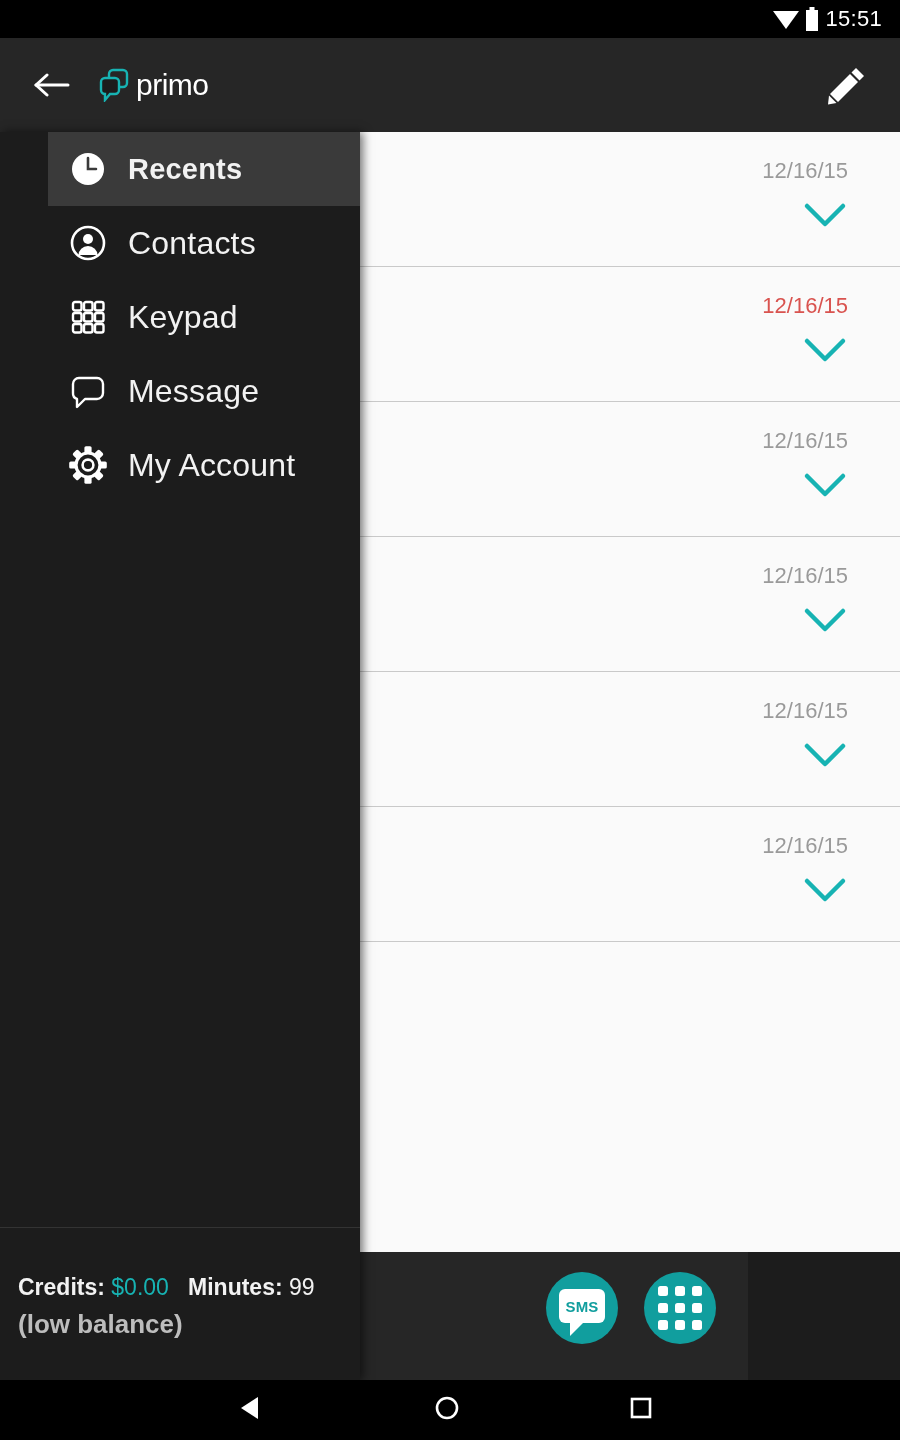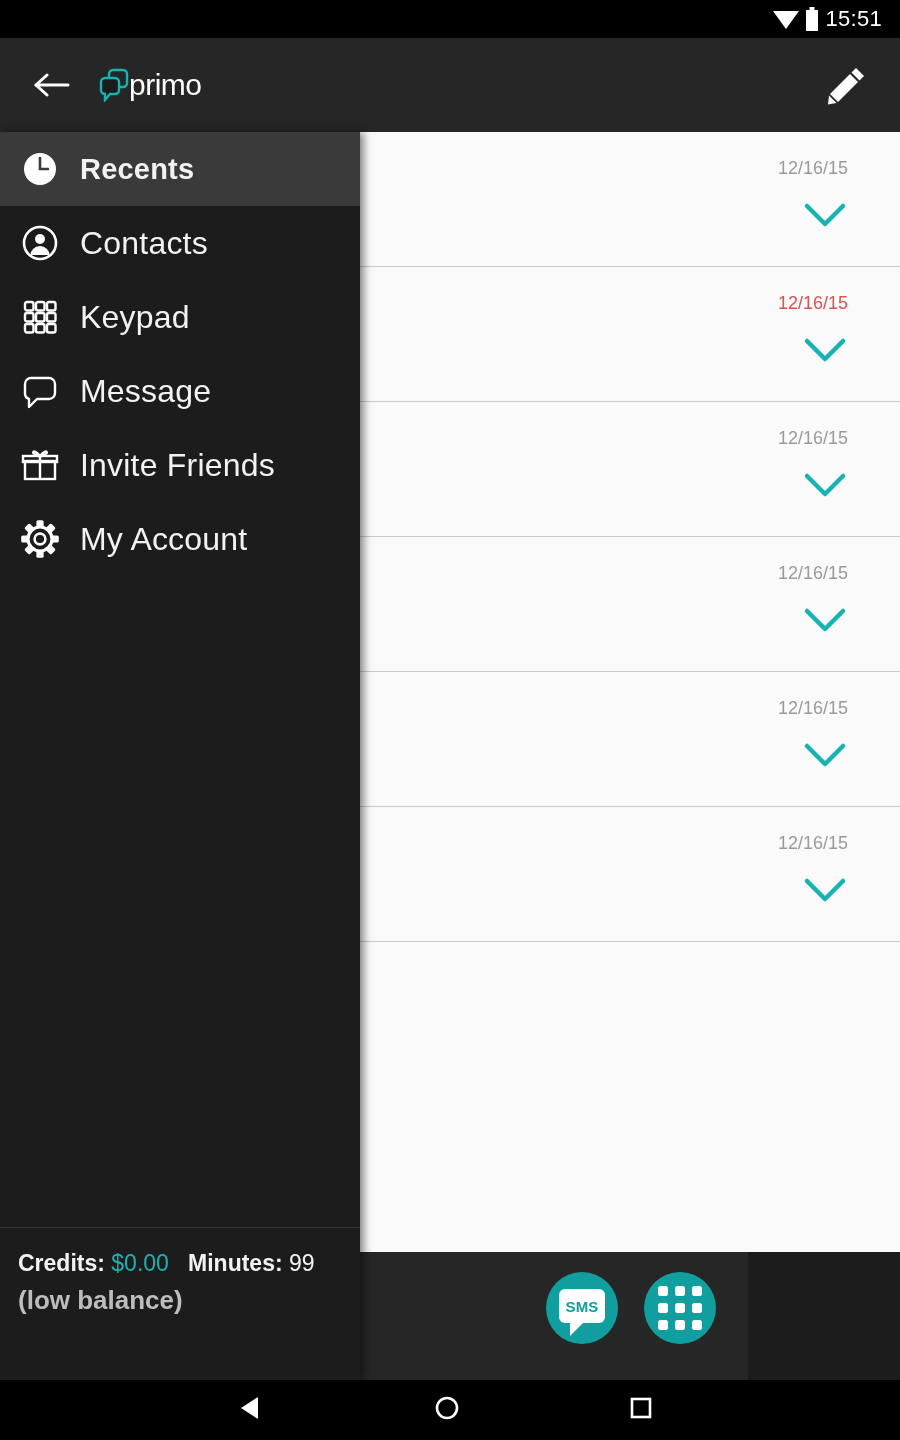--- a/index.html
+++ b/index.html
@@ -23,21 +23,21 @@
   .wifi-ico { width:26px; height:20px; display:block; }
   .batt-ico { width:14px; height:24px; display:block; }
 
   
   #app-bar {
     position:absolute; top:38px; left:0; width:900px; height:94px;
     background:#262626; display:flex; align-items:center;
   }
   #back-btn { width:40px; height:40px; margin-left:33px; display:flex;
               align-items:center; justify-content:center; }
-  #logo { margin-left:26px; display:flex; align-items:center; }
+  #logo { margin-left:26px; display:flex; align-items:center; gap:7px; }
   #logo .logo-text {
     color:#fff; font-size:30px; letter-spacing:-0.5px; font-weight:400;
   }
   #edit-btn { position:absolute; right:30px; width:46px; height:46px;
               display:flex; align-items:center; justify-content:center; }
 
   
   #content {
     position:absolute; top:132px; left:0; width:900px; height:1120px;
     background:#fafafa;
@@ -46,21 +46,21 @@
     position:relative; height:135px; border-bottom:1px solid #c9c9c9;
     background:#fafafa;
   }
   .call-row:last-child { border-bottom:1px solid #c9c9c9; }
   .row-name {
     position:absolute; left:20px; top:48px;
     font-size:26px; color:#3a3a3a;
   }
   .row-date {
     position:absolute; right:52px; top:26px;
-    font-size:18px; color:#9a9a9a;
+    font-size:22px; color:#9a9a9a;
   }
   .row-date.missed { color:#d9534f; }
   .chev {
     position:absolute; right:52px; top:68px; width:46px; height:30px;
   }
   #list-filler { background:#fafafa; width:100%; }
 
   
   #action-bar {
     position:absolute; top:1252px; left:0; width:748px; height:128px;
@@ -100,42 +100,42 @@
   #nav-home  { position:absolute; left:432px; }
   #nav-recent{ position:absolute; left:626px; }
 
   
   #drawer {
     position:absolute; top:132px; left:0; width:360px; height:1248px;
     background:#1c1c1c; z-index:5;
     box-shadow:3px 0 9px rgba(0,0,0,.55);
   }
   .drawer-item {
-    height:74px; display:flex; align-items:center; padding-left:18px;
+    height:74px; display:flex; align-items:center; padding-left:18px;margin-left:48px;
   }
   .drawer-item.active { background:#3a3a3a; }
   .drawer-item .ico {
     width:44px; min-width:44px; height:44px; display:flex;
     align-items:center; justify-content:center; margin-right:18px;
   }
   .drawer-item .lbl {
     color:#f2f2f2; font-size:32px; font-weight:400; letter-spacing:.2px;
   }
   .drawer-item.active .lbl { font-weight:bold; font-size:29px; }
 
   #drawer-footer {
     position:absolute; bottom:0; left:0; width:360px; height:152px;
     padding:14px 0 0 18px;
   }
   #num-row { display:flex; align-items:center; gap:14px; }
   #phone-pill {
     background:#3a3a3a; border-radius:18px; padding:6px 16px 7px 16px;
     color:#e3e3e3; font-size:21px;
   }
-  #credits-line { margin-top:8px; font-size:23px; color:#f2f2f2; }
+  #credits-line { margin-top:32px; font-size:23px; color:#f2f2f2; }
   #credits-line .k { font-weight:bold; }
   #credits-line .amt { color:#17b3b3; font-weight:400; }
   #credits-line .mins { font-weight:400; }
   #low-bal { margin-top:8px; font-size:26px; color:#bdbdbd;font-weight:bold; }
 
   #drawer-divider {
     position:absolute; bottom:152px; left:0; width:360px; height:1px;
     background:#333;
   }
 </style>
@@ -322,32 +322,20 @@
           </span>
           <span class="lbl">Keypad</span>
         </div>
         <div class="drawer-item">
           <span class="ico">
             <svg width="40" height="40" viewBox="0 0 40 40">
               <path d="M11 7 h18 a6 6 0 0 1 6 6 v9 a6 6 0 0 1 -6 6 h-12 l-8 8 v-8 a6 6 0 0 1 -4 -6 v-9 a6 6 0 0 1 6 -6 z" fill="none" stroke="#ffffff" stroke-width="2.4" stroke-linejoin="round"></path>
             </svg>
           </span>
           <span class="lbl">Message</span>
-        </div>
-        <div class="drawer-item">
-          <span class="ico">
-            <svg width="40" height="40" viewBox="0 0 40 40">
-              <rect x="5" y="16" width="30" height="18" fill="none" stroke="#ffffff" stroke-width="2.4"></rect>
-                 <rect x="3" y="11" width="34" height="6" fill="none" stroke="#ffffff" stroke-width="2.4"></rect>
-                 <path d="M20 11 V34" stroke="#ffffff" stroke-width="2.4"></path>
-                 <path d="M20 11 c-6 -9 -12 -2 0 0 z" fill="none" stroke="#ffffff" stroke-width="2.2"></path>
-                 <path d="M20 11 c6 -9 12 -2 0 0 z" fill="none" stroke="#ffffff" stroke-width="2.2"></path>
-            </svg>
-          </span>
-          <span class="lbl">Invite Friends</span>
         </div>
         <div class="drawer-item">
           <span class="ico">
             <svg width="40" height="40" viewBox="0 0 40 40">
               <rect x="31.60" y="16.40" width="7.2" height="7.2" rx="1.6" transform="rotate(0 35.20 20.00)" fill="#ffffff"></rect>
               <rect x="27.15" y="27.15" width="7.2" height="7.2" rx="1.6" transform="rotate(45 30.75 30.75)" fill="#ffffff"></rect>
               <rect x="16.40" y="31.60" width="7.2" height="7.2" rx="1.6" transform="rotate(90 20.00 35.20)" fill="#ffffff"></rect>
               <rect x="5.65" y="27.15" width="7.2" height="7.2" rx="1.6" transform="rotate(135 9.25 30.75)" fill="#ffffff"></rect>
               <rect x="1.20" y="16.40" width="7.2" height="7.2" rx="1.6" transform="rotate(180 4.80 20.00)" fill="#ffffff"></rect>
               <rect x="5.65" y="5.65" width="7.2" height="7.2" rx="1.6" transform="rotate(225 9.25 9.25)" fill="#ffffff"></rect>

